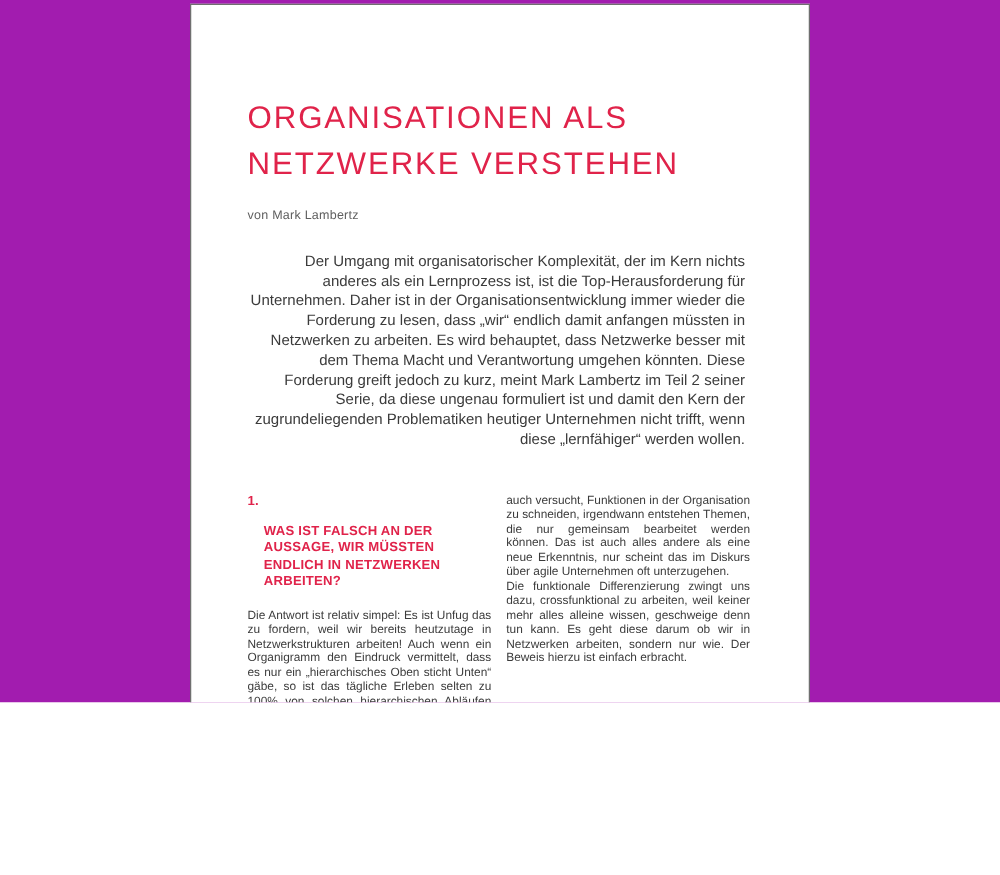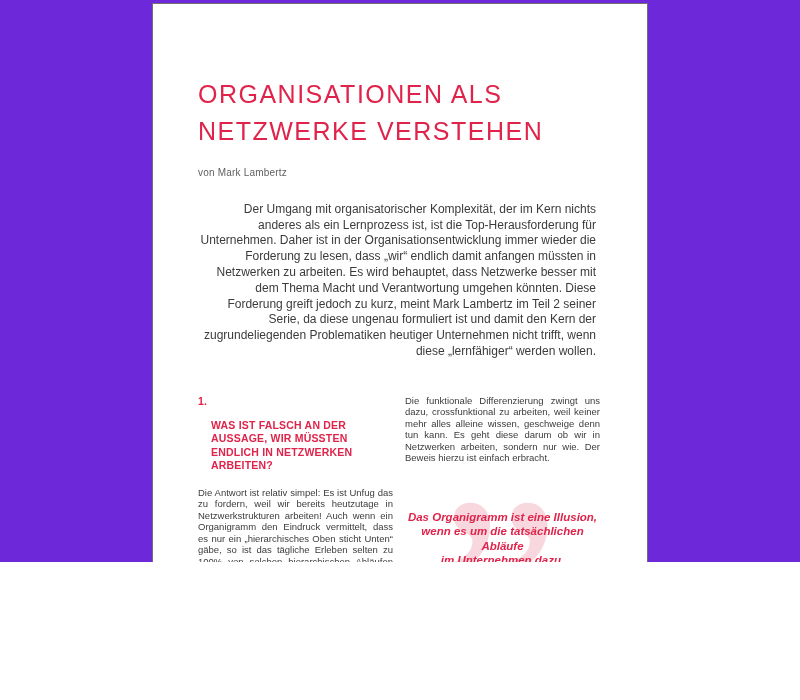--- a/index.html
+++ b/index.html
@@ -5,21 +5,21 @@
   html, body {
     margin: 0;
     padding: 0;
     background: #ffffff;
     font-family: "Liberation Sans", sans-serif;
   }
   .canvas {
     position: relative;
     width: 800px;
     height: 562px;
-    background: #6d28d9;
+    background: #a21caf;
     overflow: hidden;
     text-decoration: underline;
   }
   .page {
     position: absolute;
     left: 152px;
     top: 3px;
     width: 496px;
     height: 693px;
     background: #ffffff;
@@ -136,20 +136,21 @@
       <div class="columns">
         <div class="col">
           <h2 class="section-heading">
             <span class="num">1.</span>
             <span class="txt">WAS IST FALSCH AN DER AUSSAGE, WIR MÜSSTEN ENDLICH IN NETZWERKEN ARBEITEN?</span>
           </h2>
           <p class="body-text fill-last">Die Antwort ist relativ simpel: Es ist Unfug das zu fordern, weil wir bereits heutzutage in Netzwerkstrukturen arbeiten! Auch wenn ein Organigramm den Eindruck vermittelt, dass es nur ein „hierarchisches Oben sticht Unten“ gäbe, so ist das tägliche Erleben selten zu 100% von solchen hierarchischen Abläufen und Strukturen geprägt. Das Organigramm ist eine Illusion, wenn es um die tatsächlichen Abläufe im Unternehmen geht. Tatsächlich ist jeder Mitwirkende in der Organisation mit vielen anderen Menschen vernetzt – diese Verbindungen werden zwar nicht im typischen Organigramm abgebildet, doch besonders bei Projekten in Unternehmen entstehen automatisch Netzwerkstrukturen, weil unterschiedliche Funktionen zusammengebracht werden müssen, um ein Projektziel zu erreichen. Gleiches gilt auch für Querschnittsthemen – egal wie fein man</p>
         </div>
 
         <div class="col">
+          <p class="body-text">auch versucht, Funktionen in der Organisation zu schneiden, irgendwann entstehen Themen, die nur gemeinsam bearbeitet werden können. Das ist auch alles andere als eine neue Erkenntnis, nur scheint das im Diskurs über agile Unternehmen oft unterzugehen.</p>
           <p class="body-text">Die funktionale Differenzierung zwingt uns dazu, crossfunktional zu arbeiten, weil keiner mehr alles alleine wissen, geschweige denn tun kann. Es geht diese darum ob wir in Netzwerken arbeiten, sondern nur wie. Der Beweis hierzu ist einfach erbracht.</p>
 
           <div class="quote-wrap">
             <span class="watermark">”</span>
             <div class="pull-quote">
               <div>Das Organigramm ist eine Illusion,</div>
               <div>wenn es um die tatsächlichen Abläufe</div>
               <div>im Unternehmen dazu.</div>
             </div>
           </div>

